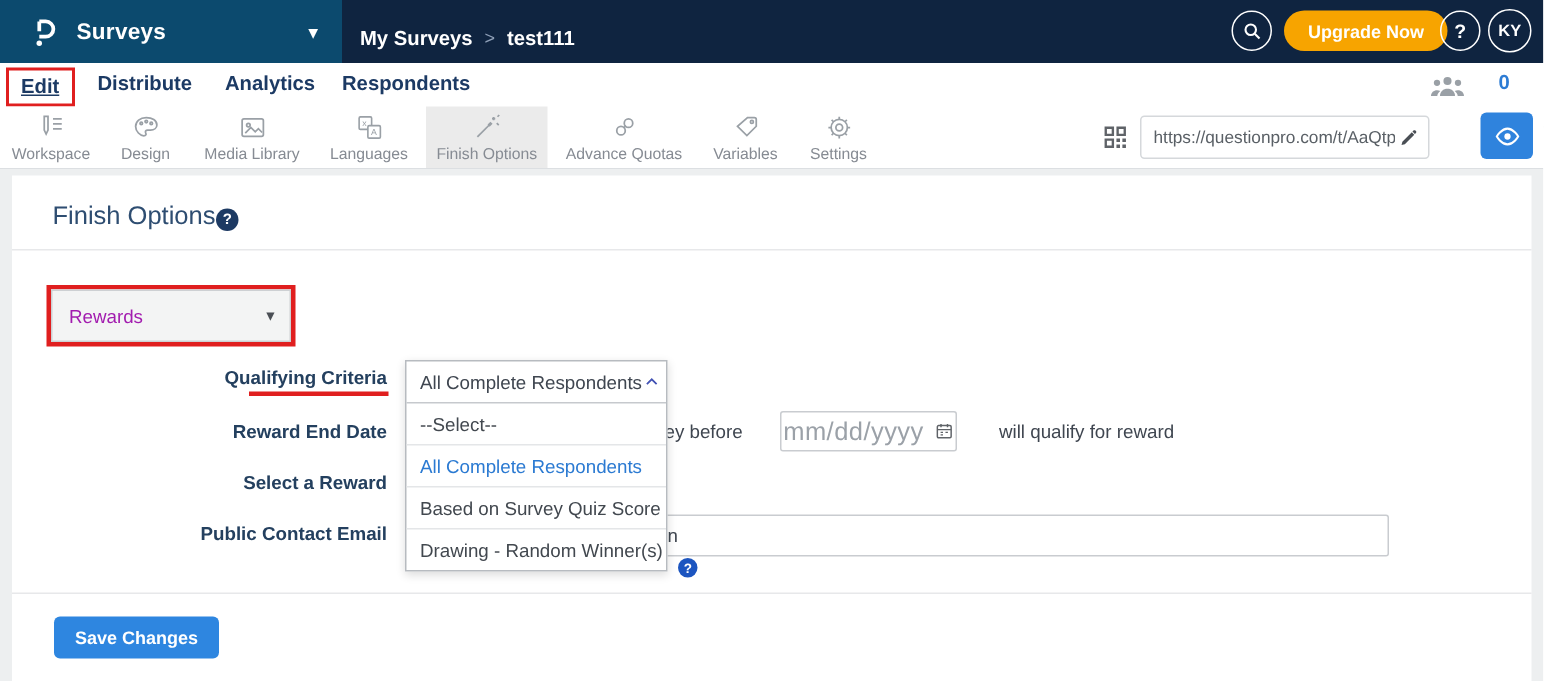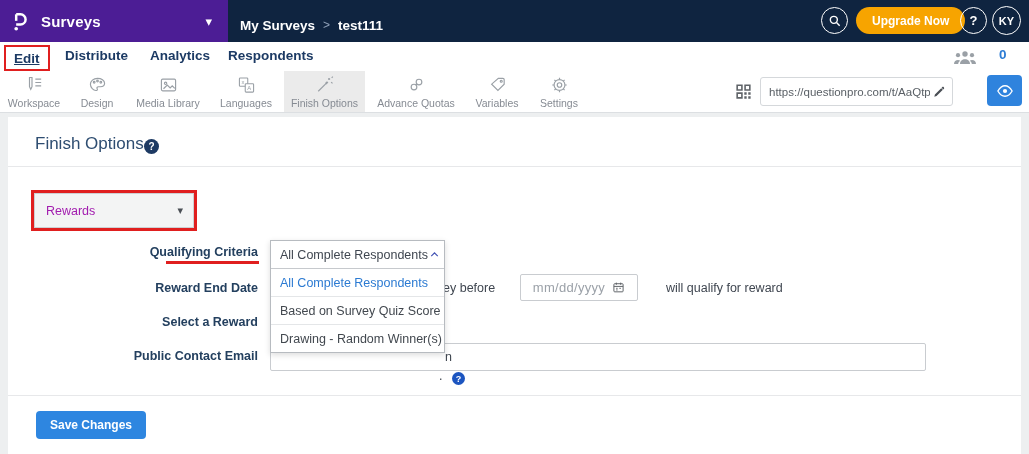--- a/index.html
+++ b/index.html
@@ -2,22 +2,22 @@
 <html><head>
 <meta charset="utf-8">
 <style>
   html,body{margin:0;padding:0;background:#fff;}
   #app{position:relative;width:1029px;height:454px;overflow:hidden;
        font-family:"Liberation Sans",sans-serif;background:#fff;}
   .ab{position:absolute;}
 
   
   #hdr{left:0;top:0;width:1029px;height:42px;background:#0f2440;}
-  #hdr-left{left:0;top:0;width:228px;height:42px;background:#4c1d95;
-            display:flex;align-items:center;padding-left:9px;box-sizing:border-box;}
+  #hdr-left{left:0;top:0;width:228px;height:42px;background:#0c4a6e;
+            display:flex;align-items:center;padding-left:19px;box-sizing:border-box;}
   .product-label{color:#fff;font-size:15px;font-weight:700;margin-left:9px;letter-spacing:.2px;}
   .hdr-caret{color:#fff;font-size:13px;margin-left:auto;margin-right:16px;}
   #crumbs{left:240px;top:0;height:50px;display:flex;align-items:center;}
   .crumb{color:#fff;font-size:13.5px;font-weight:700;}
   .crumb-sep{color:#8fa0b8;font-size:12px;margin:0 8px;}
   .hdr-circle{width:27px;height:27px;border:1.6px solid #fff;border-radius:50%;
               display:flex;align-items:center;justify-content:center;color:#fff;
               font-weight:700;box-sizing:border-box;cursor:pointer;}
   #upgrade-btn{left:856px;top:7px;height:27px;padding:0 16px;border-radius:14px;
                background:#f7a400;color:#fff;font-size:12px;font-weight:700;
@@ -55,21 +55,21 @@
                   display:flex;align-items:center;padding-left:11px;cursor:pointer;}
   #rewards-select .sel-text{font-size:12.5px;color:#a21caf;}
   #rewards-select .sel-caret{margin-left:auto;margin-right:10px;color:#4a4f55;font-size:11px;}
 
   .fld-label{left:128px;width:130px;text-align:right;font-size:12.5px;font-weight:700;
              color:#24405f;line-height:16px;}
   #qc-underline{left:166px;top:148px;width:93px;height:3px;background:#e01f1f;}
   .frag{font-size:12.5px;color:#3f4650;z-index:1;}
   #date-input{left:520px;top:161px;width:118px;height:27px;border:1px solid #c9ccd0;border-radius:2px;
               box-sizing:border-box;display:flex;align-items:center;justify-content:center;gap:7px;background:#fff;}
-  #date-input .ph{font-size:13px;color:#9ba1a8;letter-spacing:.3px;}
+  #date-input .ph{font-size:17px;color:#9ba1a8;letter-spacing:.3px;}
   #email-input{left:270px;top:230px;width:656px;height:28px;border:1px solid #c9ccd0;border-radius:2px;
                box-sizing:border-box;background:#fff;}
   #email-help{left:452px;top:259px;width:13px;height:13px;border-radius:50%;background:#1c55c0;color:#fff;
               font-size:9px;font-weight:700;display:flex;align-items:center;justify-content:center;}
   #save-btn{left:36px;top:298px;height:28px;padding:0 14px;background:#2e86e0;border-radius:4px;
             color:#fff;font-size:12px;font-weight:700;display:flex;align-items:center;cursor:pointer;}
 
   
   #qc-panel{left:270px;top:127px;width:175px;background:#fff;border:1px solid #b7bbc0;
             box-shadow:0 2px 6px rgba(0,0,0,.14);z-index:30;box-sizing:border-box;}
@@ -285,19 +285,20 @@
 
     <div class="ab" id="qc-panel">
       <div id="qc-head">
         <span class="hd-text">All Complete Respondents</span>
         <span style="display:flex;">
           <svg width="13" height="13" viewBox="0 0 24 24" fill="none" stroke="#4353b4" stroke-width="2.2">
             <path d="M6 15l6-6 6 6"></path>
           </svg>
         </span>
       </div>
+      <div class="opt">--Select--</div>
       <div class="opt sel">All Complete Respondents</div>
       <div class="opt">Based on Survey Quiz Score</div>
       <div class="opt">Drawing - Random Winner(s)</div>
     </div>
   </div>
 
 </div>
 
 </body></html>

